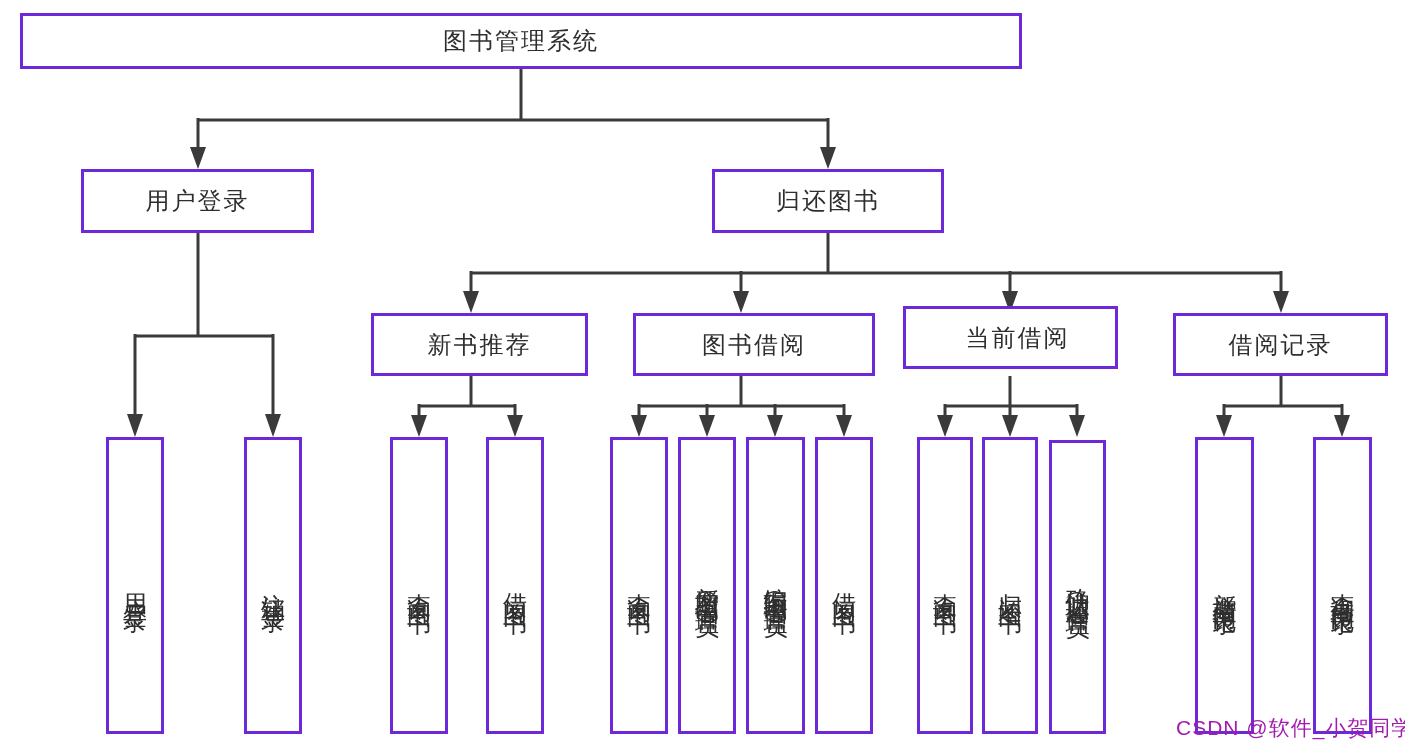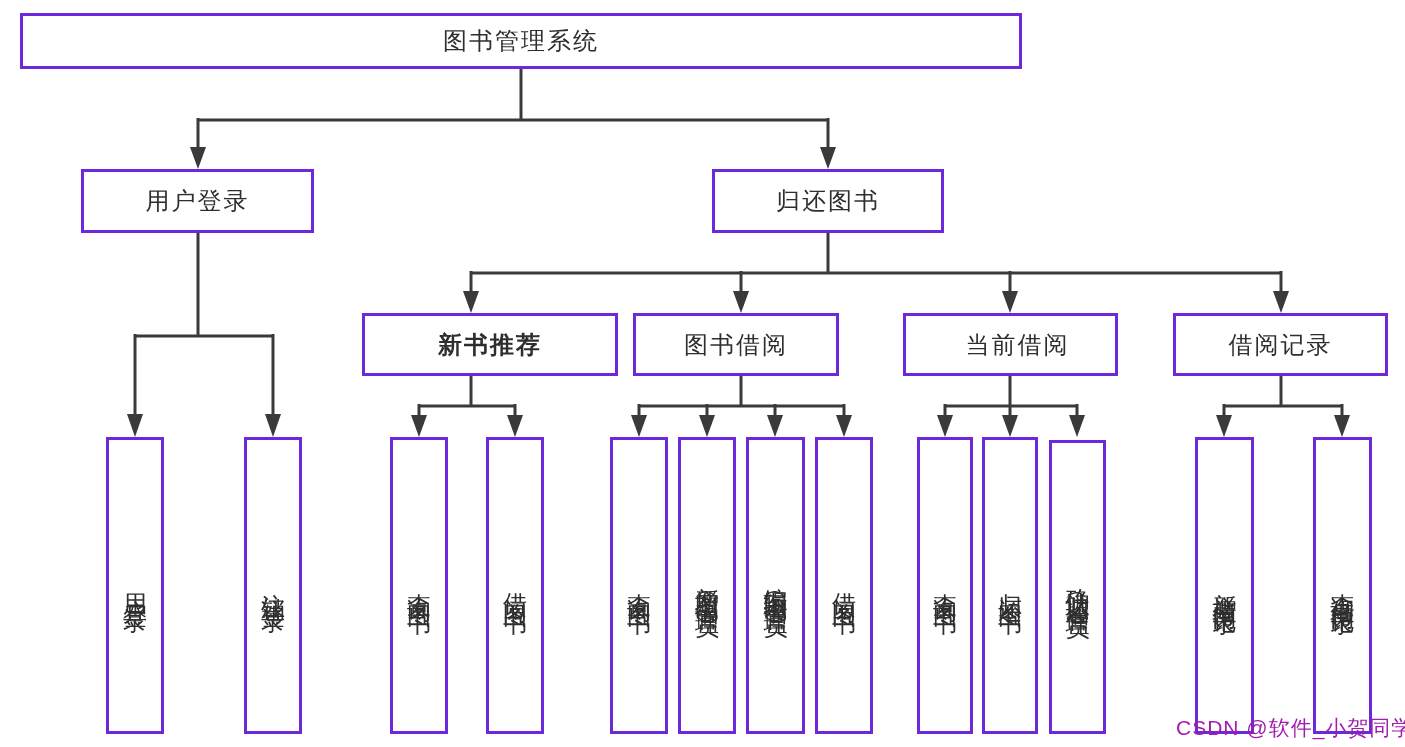--- a/index.html
+++ b/index.html
@@ -96,23 +96,23 @@
       <polygon points="1216,415 1232,415 1224,437" fill="#3a3a3a" stroke="none"></polygon>
       <polygon points="1334,415 1350,415 1342,437" fill="#3a3a3a" stroke="none"></polygon>
     </g>
   </svg>
 
   <div class="box h-box" style="left:20px;top:13px;width:1002px;height:56px;">图书管理系统</div>
 
   <div class="box h-box" style="left:81px;top:169px;width:233px;height:64px;">用户登录</div>
   <div class="box h-box" style="left:712px;top:169px;width:232px;height:64px;">归还图书</div>
 
-  <div class="box h-box" style="left:362px;top:313px;width:256px;height:63px;font-weight:bold;">新书推荐</div>
-  <div class="box h-box" style="left:633px;top:313px;width:206px;height:63px;">图书借阅</div>
-  <div class="box h-box" style="left:903px;top:313px;width:215px;height:63px;padding-left:14px;">当前借阅</div>
+  <div class="box h-box" style="left:371px;top:313px;width:217px;height:63px;">新书推荐</div>
+  <div class="box h-box" style="left:633px;top:313px;width:242px;height:63px;">图书借阅</div>
+  <div class="box h-box" style="left:903px;top:306px;width:215px;height:63px;padding-left:14px;">当前借阅</div>
   <div class="box h-box" style="left:1173px;top:313px;width:215px;height:63px;">借阅记录</div>
 
   <div class="box v-box" style="left:106px;top:437px;width:58px;height:297px;">用户登录</div>
   <div class="box v-box" style="left:244px;top:437px;width:58px;height:297px;">注销登录</div>
 
   <div class="box v-box" style="left:390px;top:437px;width:58px;height:297px;">查询图书</div>
   <div class="box v-box" style="left:486px;top:437px;width:58px;height:297px;">借阅图书</div>
 
   <div class="box v-box" style="left:610px;top:437px;width:58px;height:297px;">查询图书</div>
   <div class="box v-box tight" style="left:678px;top:437px;width:58px;height:297px;">新增图书（管理员）</div>

